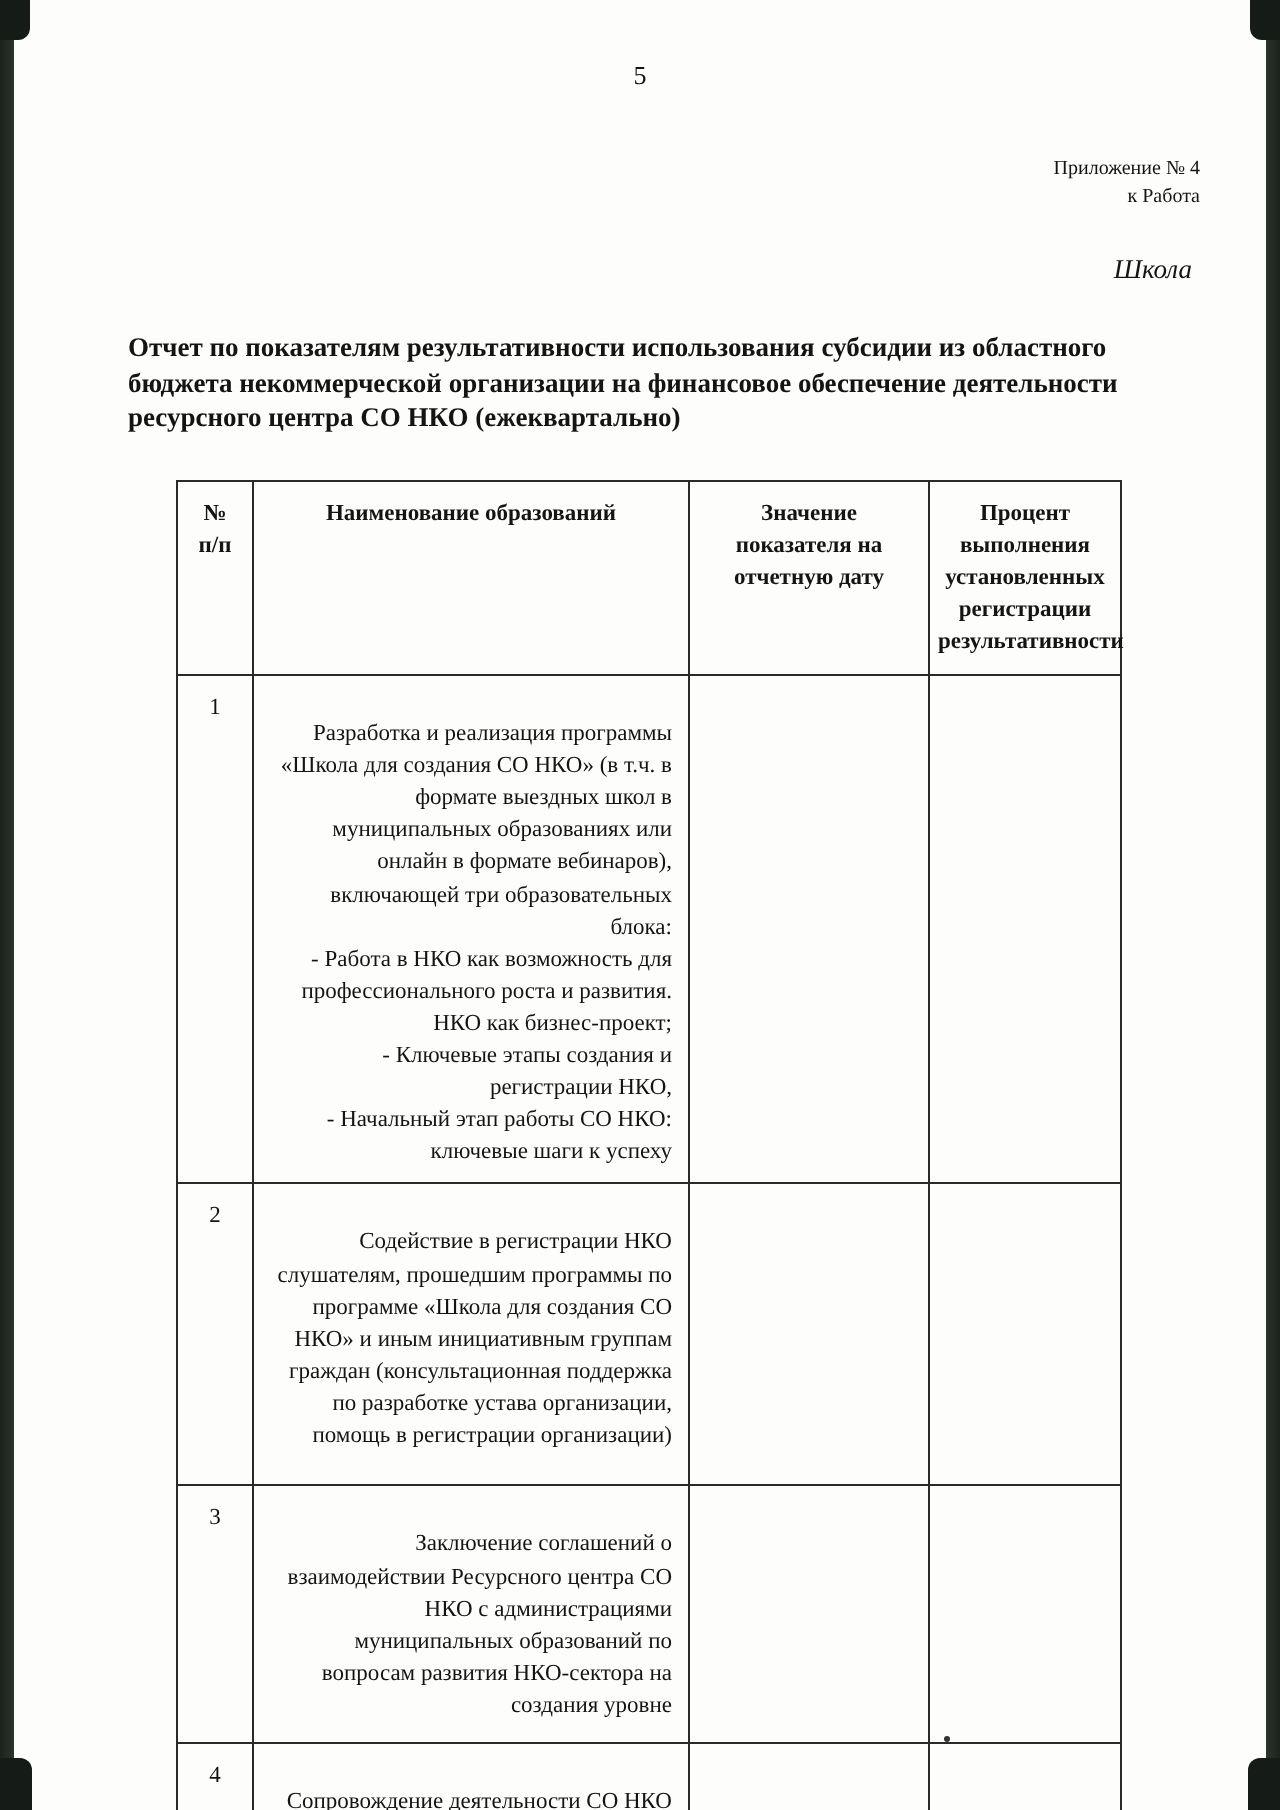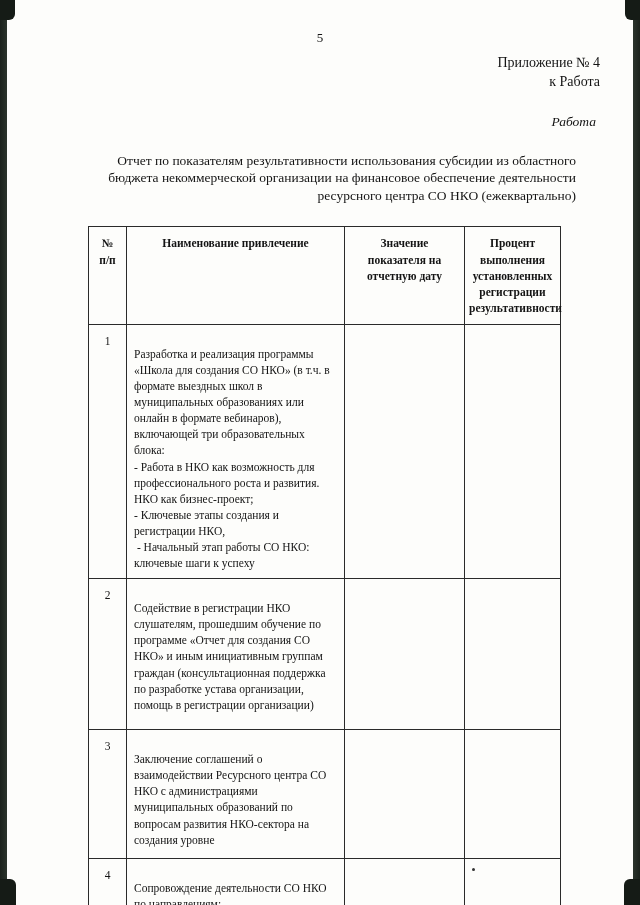--- a/index.html
+++ b/index.html
@@ -31,37 +31,37 @@
                  left: 472px; bottom: 34px; }
 
   .page-number {
     text-align: center;
     font-size: 13px;
     padding-top: 30px;
   }
 
   .appendix {
     text-align: right;
-    margin: 8px 40px 0 0;
-    font-size: 14px;
+    margin: 32px 40px 0 0;
+    font-size: 10px;
     line-height: 1.35;
   }
 
   .form-label {
     text-align: right;
     margin: 22px 44px 0 0;
     font-size: 13.5px;
     font-style: italic;
   }
 
   .doc-title {
     width: 512px;
     margin: 22px auto 0 auto;
-    text-align: right;
-    font-weight: normal;
+    text-align: left;
+    font-weight: bold;
     font-size: 13.5px;
     line-height: 1.3;
   }
 
   table.report {
     border-collapse: collapse;
     margin: 22px 0 0 88px;
     width: 472px;
     table-layout: fixed;
   }
@@ -78,20 +78,21 @@
     vertical-align: top;
     padding: 8px 4px;
     height: 56px;
   }
   td.c-num {
     text-align: center;
     padding-top: 8px;
   }
   td.c-name {
     padding: 21px 8px 7px 7px;
+    text-align: right;
   }
   td.c-empty { }
 
   tr.row-1 td { height: 218px; }
   tr.row-2 td { height: 122px; }
   tr.row-3 td { height: 100px; }
   tr.row-4 td { height: 106px; }
 </style>
 </head>
 <body>
@@ -106,36 +107,36 @@
   <div class="edge corner-br"></div>
   <div class="speck"></div>
 
   <div class="page-number">5</div>
 
   <div class="appendix">
     <div>Приложение № 4</div>
     <div>к Работа</div>
   </div>
 
-  <div class="form-label">Работа</div>
+  <div class="form-label">Школа</div>
 
   <div class="doc-title">Отчет по показателям результативности использования субсидии из областного бюджета некоммерческой организации на финансовое обеспечение деятельности ресурсного центра СО НКО (ежеквартально)</div>
 
   <table class="report">
     <colgroup>
       <col style="width:38px">
       <col style="width:218px">
       <col style="width:120px">
       <col style="width:96px">
     </colgroup>
     <thead>
       <tr>
         <th>№
 п/п</th>
-        <th>Наименование привлечение</th>
+        <th>Наименование образований</th>
         <th>Значение
 показателя на
 отчетную дату</th>
         <th>Процент выполнения
 установленных
 регистрации
 результативности</th>
       </tr>
     </thead>
     <tbody>
@@ -143,21 +144,21 @@
         <td class="c-num">1</td>
         <td class="c-name">Разработка и реализация программы «Школа для создания СО НКО» (в т.ч. в формате выездных школ в муниципальных образованиях или онлайн в формате вебинаров), включающей три образовательных блока:
 - Работа в НКО как возможность для профессионального роста и развития. НКО как бизнес-проект;
 - Ключевые этапы создания и регистрации НКО,
  - Начальный этап работы СО НКО: ключевые шаги к успеху</td>
         <td class="c-empty"></td>
         <td class="c-empty"></td>
       </tr>
       <tr class="row-2">
         <td class="c-num">2</td>
-        <td class="c-name">Содействие в регистрации НКО слушателям, прошедшим обучение по программе «Отчет для создания СО НКО» и иным инициативным группам граждан (консультационная поддержка по разработке устава организации, помощь в регистрации организации)</td>
+        <td class="c-name">Содействие в регистрации НКО слушателям, прошедшим программы по программе «Школа для создания СО НКО» и иным инициативным группам граждан (консультационная поддержка по разработке устава организации, помощь в регистрации организации)</td>
         <td class="c-empty"></td>
         <td class="c-empty"></td>
       </tr>
       <tr class="row-3">
         <td class="c-num">3</td>
         <td class="c-name">Заключение соглашений о взаимодействии Ресурсного центра СО НКО с администрациями муниципальных образований по вопросам развития НКО-сектора на создания уровне</td>
         <td class="c-empty"></td>
         <td class="c-empty"></td>
       </tr>
       <tr class="row-4">

